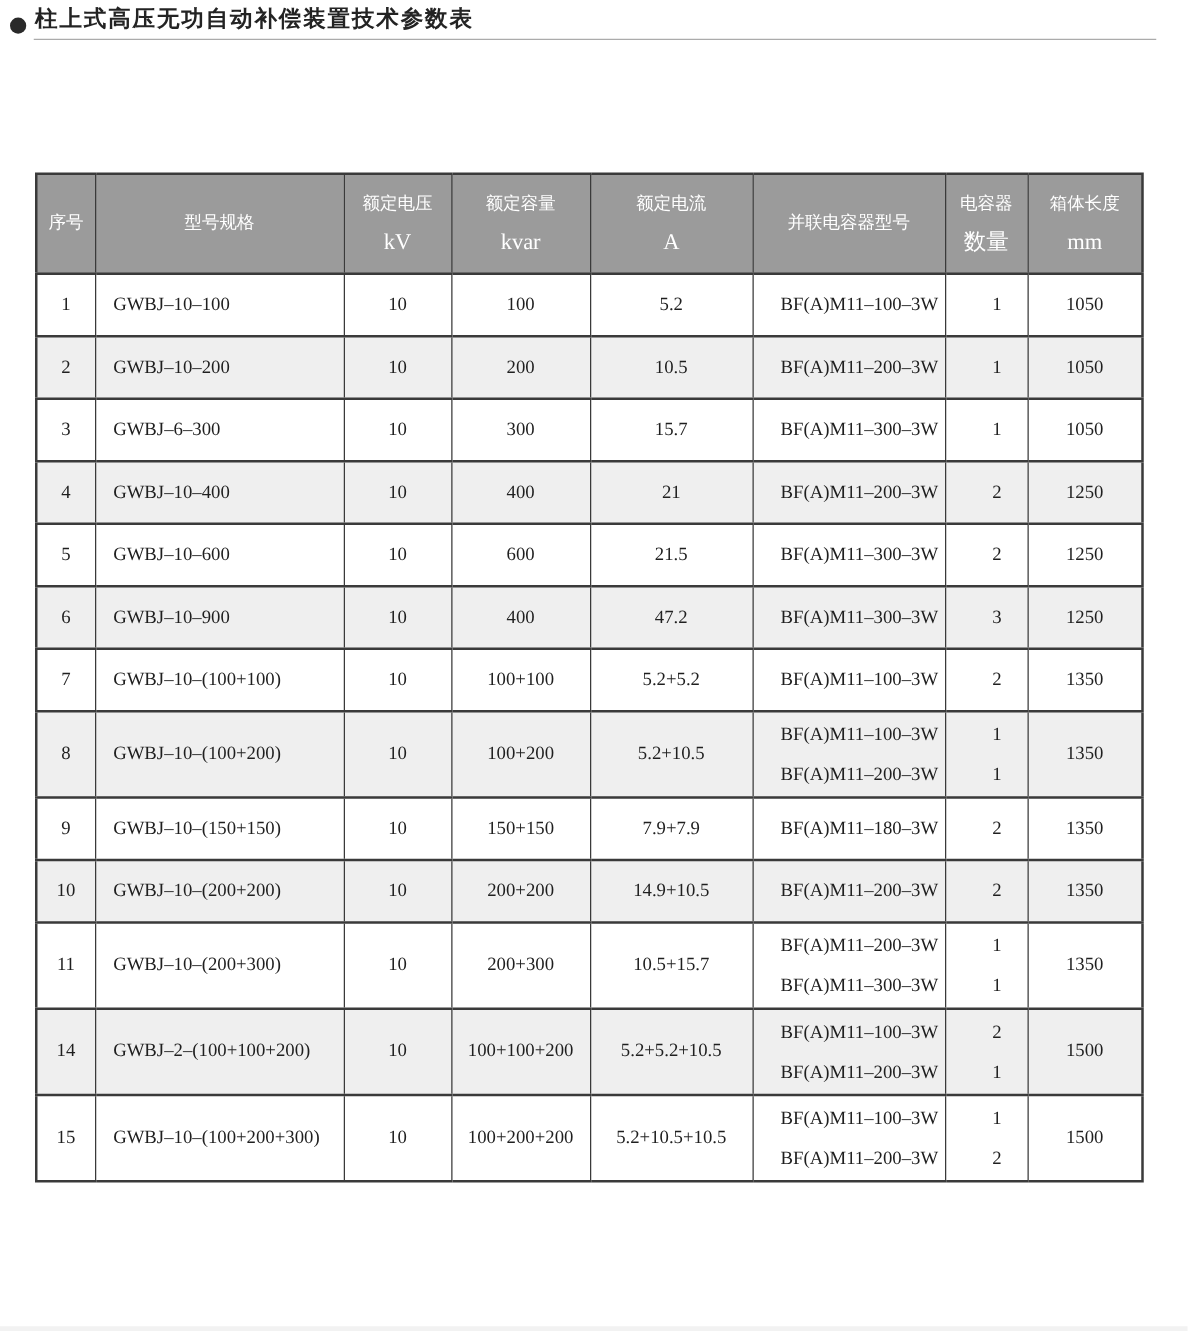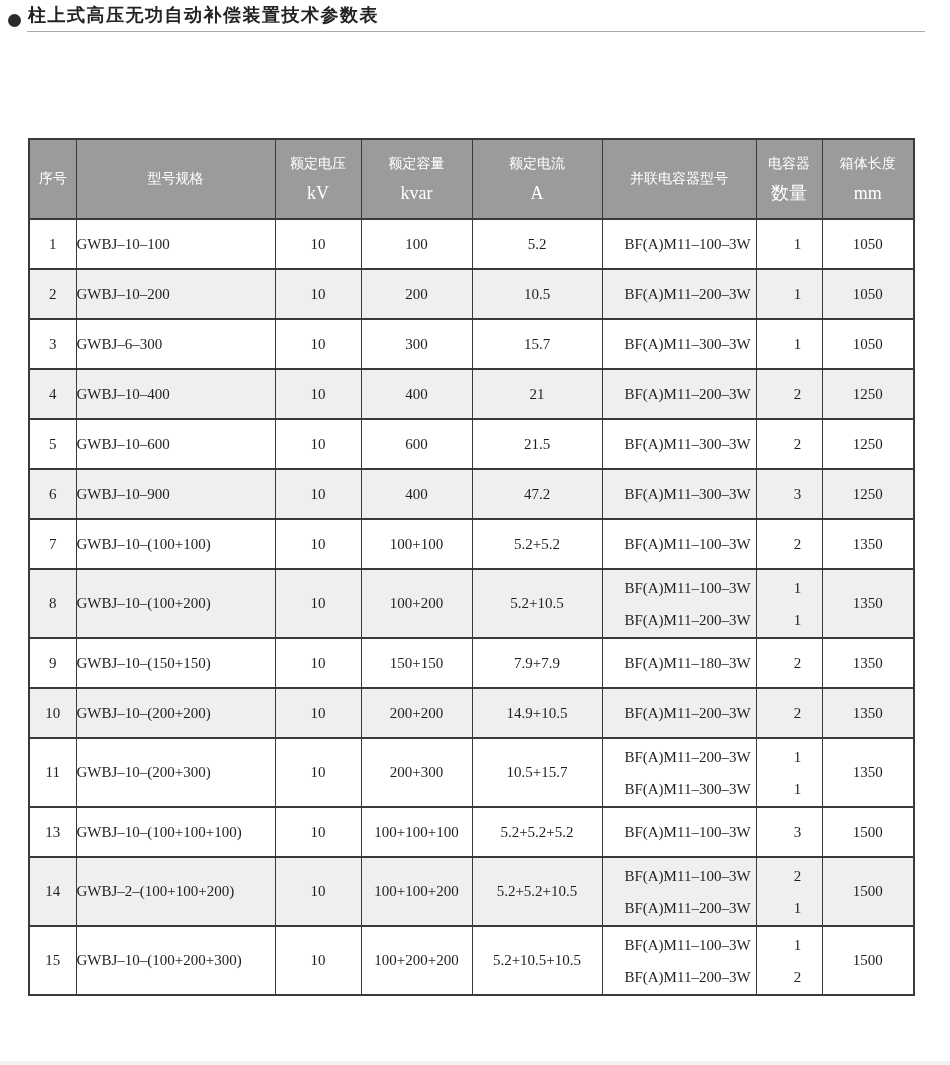--- a/index.html
+++ b/index.html
@@ -45,21 +45,21 @@
   thead th {
     background: #9b9b9b; color: #ffffff;
     font-weight: normal; font-size: 14px;
     height: 80px;
   }
   thead th .hl1 { line-height: 1; }
   thead th .hl2 { line-height: 1; margin-top: 13px; font-size: 18px; }
   tbody tr { height: 50px; font-size: 15px; }
   tbody tr.double { height: 69px; }
   tbody tr.alt td { background: #efefef; }
-  tbody td.model-cell { text-align: left; padding-left: 0; margin-top: 24px; }
+  tbody td.model-cell { text-align: left; padding-left: 14px; margin-top: 24px; }
   td .stack-line { line-height: 32px; margin-left: 17px; }
   .bottom-strip {
     position: absolute; left: 0; bottom: 0;
     width: 950px; height: 4px; background: #f2f2f2;
   }
 </style>
 </head>
 <body>
 
 <div class="title-row">
@@ -264,34 +264,20 @@
         <td>
           <div class="stack-line">BF(A)M11–200–3W</div>
           <div class="stack-line">BF(A)M11–300–3W</div>
         </td>
         <td>
           <div class="stack-line">1</div>
           <div class="stack-line">1</div>
         </td>
         <td>1350</td>
       </tr>
-      <tr>
-        <td>13</td>
-        <td class="model-cell">GWBJ–10–(100+100+100)</td>
-        <td>10</td>
-        <td>100+100+100</td>
-        <td>5.2+5.2+5.2</td>
-        <td>
-          <div class="stack-line">BF(A)M11–100–3W</div>
-        </td>
-        <td>
-          <div class="stack-line">3</div>
-        </td>
-        <td>1500</td>
-      </tr>
       <tr class="double alt">
         <td>14</td>
         <td class="model-cell">GWBJ–2–(100+100+200)</td>
         <td>10</td>
         <td>100+100+200</td>
         <td>5.2+5.2+10.5</td>
         <td>
           <div class="stack-line">BF(A)M11–100–3W</div>
           <div class="stack-line">BF(A)M11–200–3W</div>
         </td>

